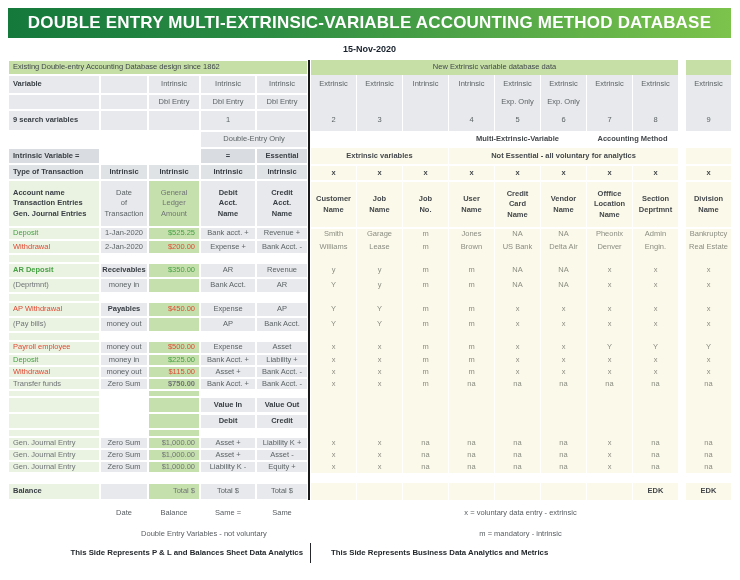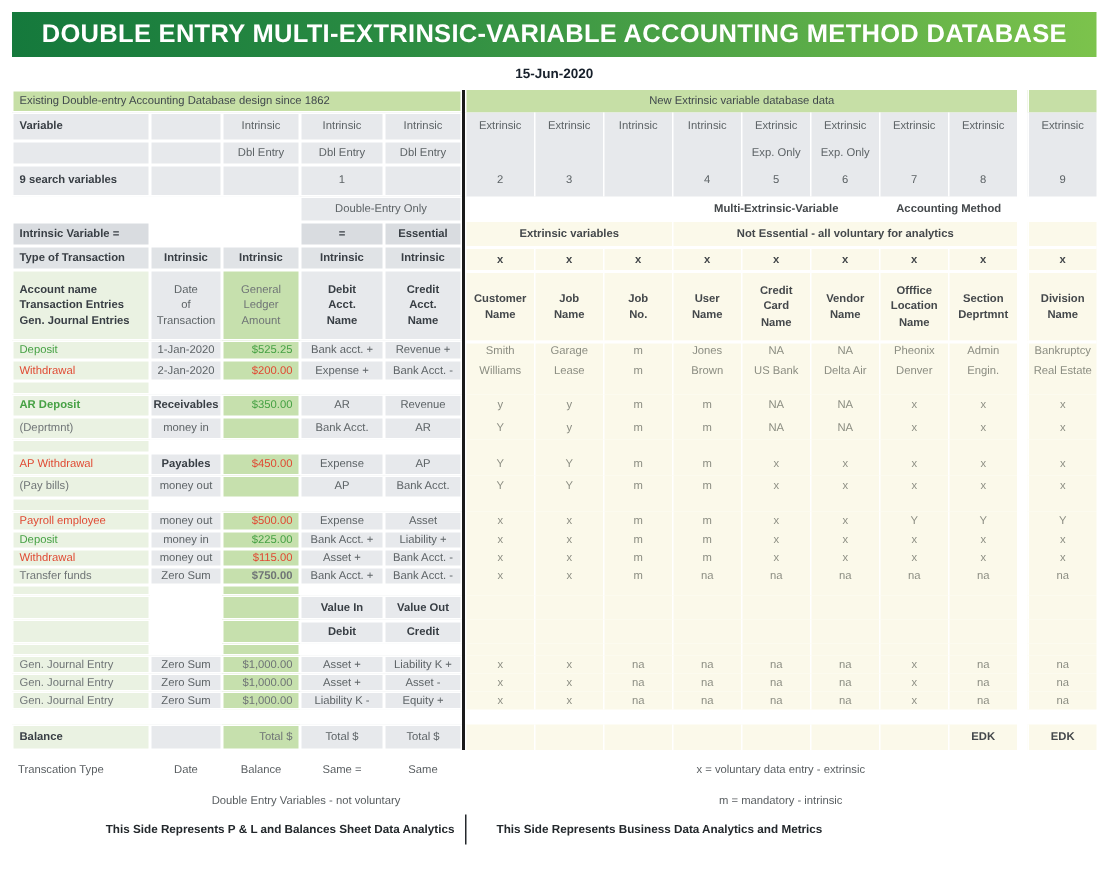--- a/index.html
+++ b/index.html
@@ -40,21 +40,21 @@
   .al2{justify-content:flex-start;text-align:left;padding-left:6px;}
   .vline{border-left:1px solid #24282c;}
 </style>
 </head>
 <body>
 
 <div class="page">
   <div class="banner">
     <span>DOUBLE ENTRY MULTI-EXTRINSIC-VARIABLE ACCOUNTING METHOD DATABASE</span>
   </div>
-  <div class="dateline">15-Jun-2020</div>
+  <div class="dateline">15-Nov-2020</div>
   <div class="grid" id="grid" style="grid-template-rows: 15px 19px 16px 21px 17px 16px 16px 47px 13px 14px 9px 15px 15px 9px 15px 15px 9px 13px 12px 12px 12px 7px 16px 16px 8px 12px 12px 12px 10px 17px 26px 17px 20px;">
       <div class="cell  sg al" style="grid-area: 1 / 1 / auto / 6;">Existing Double-entry Accounting Database design since 1862</div>
       <div class="cell rc sg" style="grid-area: 1 / 7 / auto / 15;">New Extrinsic variable database data</div>
       <div class="cell rc sg" style="grid-area: 1 / 16 / auto / 17;"></div>
       <div class="cell  gy b al" style="grid-area: 2 / 1 / auto / 2;">Variable</div>
       <div class="cell  gy" style="grid-area: 2 / 2 / auto / 3;"></div>
       <div class="cell  gy" style="grid-area: 2 / 3 / auto / 4;">Intrinsic</div>
       <div class="cell  gy" style="grid-area: 2 / 4 / auto / 5;">Intrinsic</div>
       <div class="cell  gy" style="grid-area: 2 / 5 / auto / 6;">Intrinsic</div>
       <div class="cell rc gy" style="grid-area: 2 / 7 / auto / 8;">Extrinsic</div>
@@ -434,21 +434,20 @@
       <div class="cell  gy" style="grid-area: 30 / 5 / auto / 6;">Total $</div>
       <div class="cell rc iv" style="grid-area: 30 / 7 / auto / 8;"></div>
       <div class="cell rc iv" style="grid-area: 30 / 8 / auto / 9;"></div>
       <div class="cell rc iv" style="grid-area: 30 / 9 / auto / 10;"></div>
       <div class="cell rc iv" style="grid-area: 30 / 10 / auto / 11;"></div>
       <div class="cell rc iv" style="grid-area: 30 / 11 / auto / 12;"></div>
       <div class="cell rc iv" style="grid-area: 30 / 12 / auto / 13;"></div>
       <div class="cell rc iv" style="grid-area: 30 / 13 / auto / 14;"></div>
       <div class="cell rc iv b" style="grid-area: 30 / 14 / auto / 15;">EDK</div>
       <div class="cell rc iv b" style="grid-area: 30 / 16 / auto / 17;">EDK</div>
-      <div class="cell  ft al" style="grid-area: 31 / 1 / auto / 2;">Transcation Type</div>
       <div class="cell  ft" style="grid-area: 31 / 2 / auto / 3;">Date</div>
       <div class="cell  ft" style="grid-area: 31 / 3 / auto / 4;">Balance</div>
       <div class="cell  ft" style="grid-area: 31 / 4 / auto / 5;">Same =</div>
       <div class="cell  ft" style="grid-area: 31 / 5 / auto / 6;">Same</div>
       <div class="cell rc ft" style="grid-area: 31 / 7 / auto / 17;">x = voluntary data entry - extrinsic</div>
       <div class="cell  ft" style="grid-area: 32 / 1 / auto / 2;"></div>
       <div class="cell  ft" style="grid-area: 32 / 2 / auto / 6;">Double Entry Variables - not voluntary</div>
       <div class="cell rc ft" style="grid-area: 32 / 7 / auto / 17;">m = mandatory - intrinsic</div>
       <div class="cell  ft b2 ar2" style="grid-area: 33 / 1 / auto / 6;">This Side Represents P &amp; L and Balances Sheet Data Analytics</div>
       <div class="cell rc ft b2 al2 vline" style="grid-area: 33 / 7 / auto / 17; padding-left: 20px;">This Side Represents Business Data Analytics and Metrics</div>

